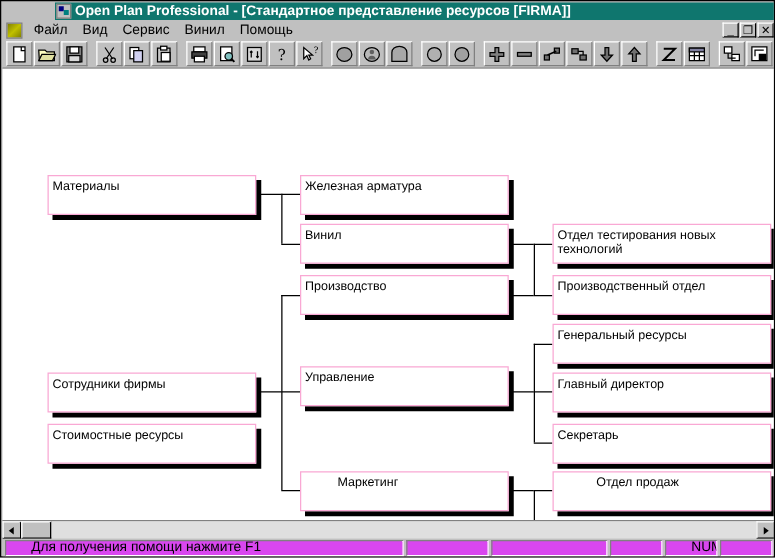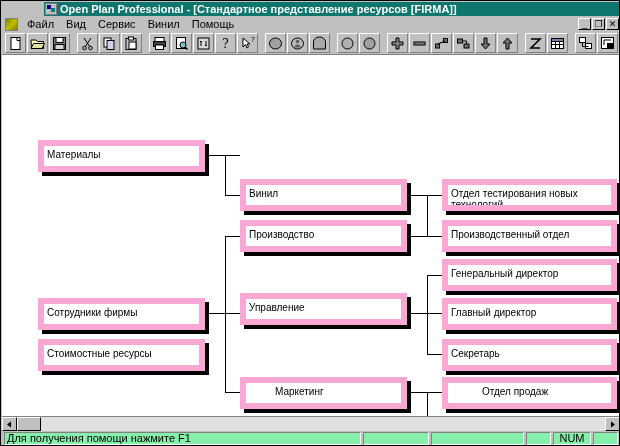--- a/index.html
+++ b/index.html
@@ -166,21 +166,21 @@
   .canvas {
     position: absolute;
     left: 0; top: 0;
     width: 618px; height: 361px;
   }
 
   
   .node {
     position: absolute;
     background: #ffffff;
-    border: 6px solid #f9a8d4;
+    border: 1px solid #f9a8d4;
     box-sizing: border-box;
     font-size: 10px;
     color: #000;
     line-height: 11px;
     padding: 3px 0 0 3px;
     box-shadow: 4px 4px 0 0 #000000;
     overflow: hidden;
   }
 
   
@@ -238,30 +238,30 @@
     left: 1px; top: 430px;
     width: 618px; height: 15px;
     background: #c0c0c0;
     box-sizing: border-box;
     display: flex;
     align-items: stretch;
     padding: 1px 2px;
     gap: 2px;
   }
   .sb-pane {
-    background: #86efac;
+    background: #d946ef;
     border-top: 1px solid #808080;
     border-left: 1px solid #808080;
     border-right: 1px solid #ffffff;
     border-bottom: 1px solid #ffffff;
     box-sizing: border-box;
     font-size: 11px;
     color: #000;
     line-height: 11px;
-    padding: 0 2px;
+    padding: 0 20px;
     overflow: hidden;
     white-space: nowrap;
   }
   .sb-main { flex: 1 1 auto; }
   .sb-p1 { width: 66px; flex: 0 0 auto; }
   .sb-p2 { width: 93px; flex: 0 0 auto; }
   .sb-p3 { width: 25px; flex: 0 0 auto; }
   .sb-p4 { width: 38px; flex: 0 0 auto; text-align: center; }
   .sb-p5 { width: 25px; flex: 0 0 auto; }
 </style>
@@ -516,25 +516,26 @@
       <div class="ln lnv" style="left:425px; top:220px; height:79px;"></div>
       <div class="ln lnh" style="left:425px; top:220px; width:15px;"></div>
       <div class="ln lnh" style="left:425px; top:258px; width:15px;"></div>
       <div class="ln lnh" style="left:425px; top:299px; width:15px;"></div>
 
       <div class="ln lnh" style="left:405px; top:337px; width:20px;"></div>
       <div class="ln lnv" style="left:425px; top:337px; height:40px;"></div>
       <div class="ln lnh" style="left:425px; top:337px; width:15px;"></div>
 
       <div class="node" style="left:36px;  top:85px;  width:167px; height:32px;">Материалы</div>
+      <div class="node" style="left:238px; top:85px;  width:167px; height:32px;">Железная арматура</div>
       <div class="node" style="left:440px; top:124px; width:175px; height:32px;">Отдел тестирования новых технологий</div>
       <div class="node" style="left:238px; top:124px; width:167px; height:32px;">Винил</div>
       <div class="node" style="left:238px; top:165px; width:167px; height:32px;">Производство</div>
       <div class="node" style="left:440px; top:165px; width:175px; height:32px;">Производственный отдел</div>
-      <div class="node" style="left:440px; top:204px; width:175px; height:32px;">Генеральный директор</div>
+      <div class="node" style="left:440px; top:204px; width:175px; height:32px;">Генеральный ресурсы</div>
       <div class="node" style="left:36px;  top:243px; width:167px; height:32px;">Сотрудники фирмы</div>
       <div class="node" style="left:238px; top:238px; width:167px; height:32px;">Управление</div>
       <div class="node" style="left:440px; top:243px; width:175px; height:32px;">Главный директор</div>
       <div class="node" style="left:36px;  top:284px; width:167px; height:32px;">Стоимостные ресурсы</div>
       <div class="node" style="left:440px; top:284px; width:175px; height:32px;">Секретарь</div>
       <div class="node" style="left:238px; top:322px; width:167px; height:32px;padding-left:29px;">Маркетинг</div>
       <div class="node" style="left:440px; top:322px; width:175px; height:32px;padding-left:34px;">Отдел продаж</div>
 
     </div>
   </div>

